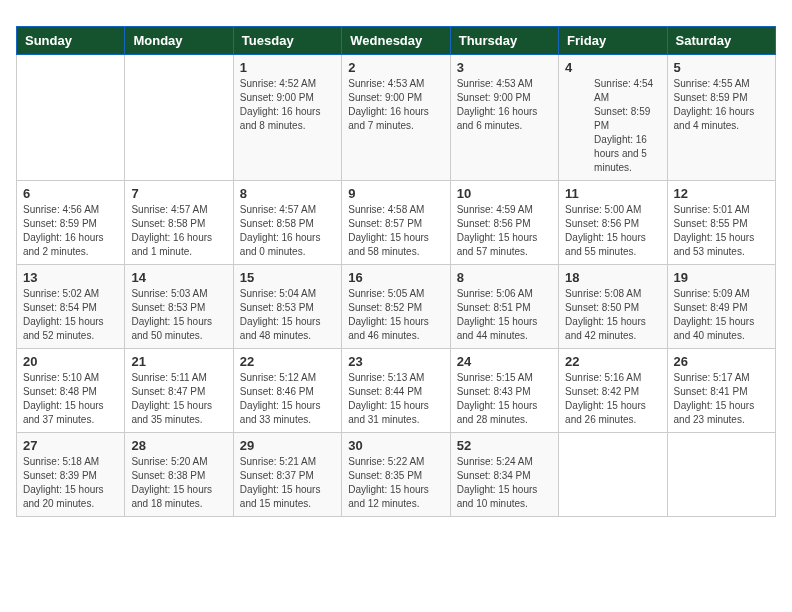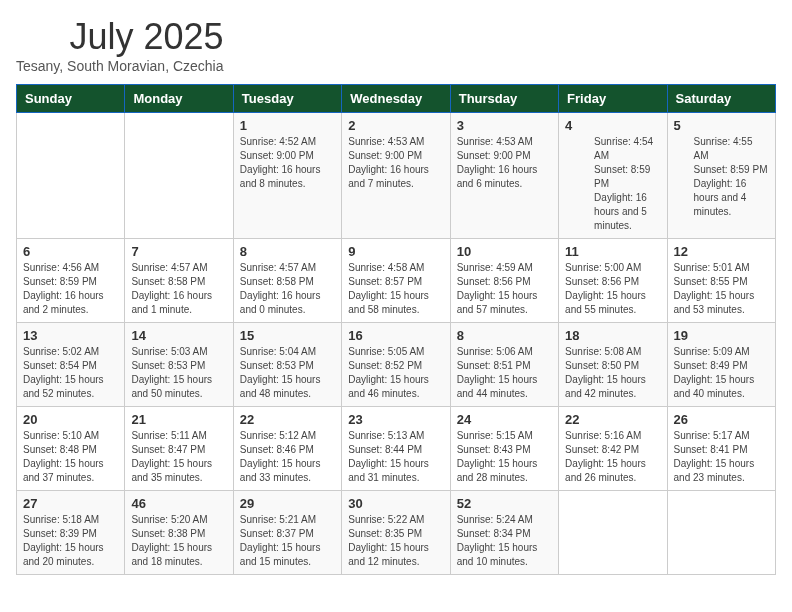--- a/index.html
+++ b/index.html
@@ -84,24 +84,20 @@
       line-height: 1.4;
     }
     .empty-cell {
       background: #fff !important;
     }
   </style>
 </head>
 <body>
 
 <div class="header">
-  <div class="title-section">
-    <div class="month-title">July 2025</div>
-    <div class="location-title">Tesany, South Moravian, Czechia</div>
-  </div>
 </div>
 
 <table>
   <thead>
     <tr>
     <th>Sunday</th>
         <th>Monday</th>
         <th>Tuesday</th>
         <th>Wednesday</th>
         <th>Thursday</th>
@@ -132,21 +128,21 @@
 Daylight: 16 hours and 6 minutes.</div>
         </td>
         <td>
           <span class="day-number">4</span>
           <div class="day-info" style="white-space: pre-line; margin-left: 29px;">Sunrise: 4:54 AM
 Sunset: 8:59 PM
 Daylight: 16 hours and 5 minutes.</div>
         </td>
         <td>
           <span class="day-number">5</span>
-          <div class="day-info" style="white-space: pre-line; margin-left: 20px;">Sunrise: 4:55 AM
+          <div class="day-info" style="white-space: pre-line;">Sunrise: 4:55 AM
 Sunset: 8:59 PM
 Daylight: 16 hours and 4 minutes.</div>
         </td>
       </tr>
       <tr>
         <td>
           <span class="day-number">6</span>
           <div class="day-info" style="white-space: pre-line;">Sunrise: 4:56 AM
 Sunset: 8:59 PM
 Daylight: 16 hours and 2 minutes.</div>
@@ -277,21 +273,21 @@
         </td>
       </tr>
       <tr>
         <td>
           <span class="day-number">27</span>
           <div class="day-info" style="white-space: pre-line;">Sunrise: 5:18 AM
 Sunset: 8:39 PM
 Daylight: 15 hours and 20 minutes.</div>
         </td>
         <td>
-          <span class="day-number">46</span>
+          <span class="day-number">28</span>
           <div class="day-info" style="white-space: pre-line;">Sunrise: 5:20 AM
 Sunset: 8:38 PM
 Daylight: 15 hours and 18 minutes.</div>
         </td>
         <td>
           <span class="day-number">29</span>
           <div class="day-info" style="white-space: pre-line;">Sunrise: 5:21 AM
 Sunset: 8:37 PM
 Daylight: 15 hours and 15 minutes.</div>
         </td>

